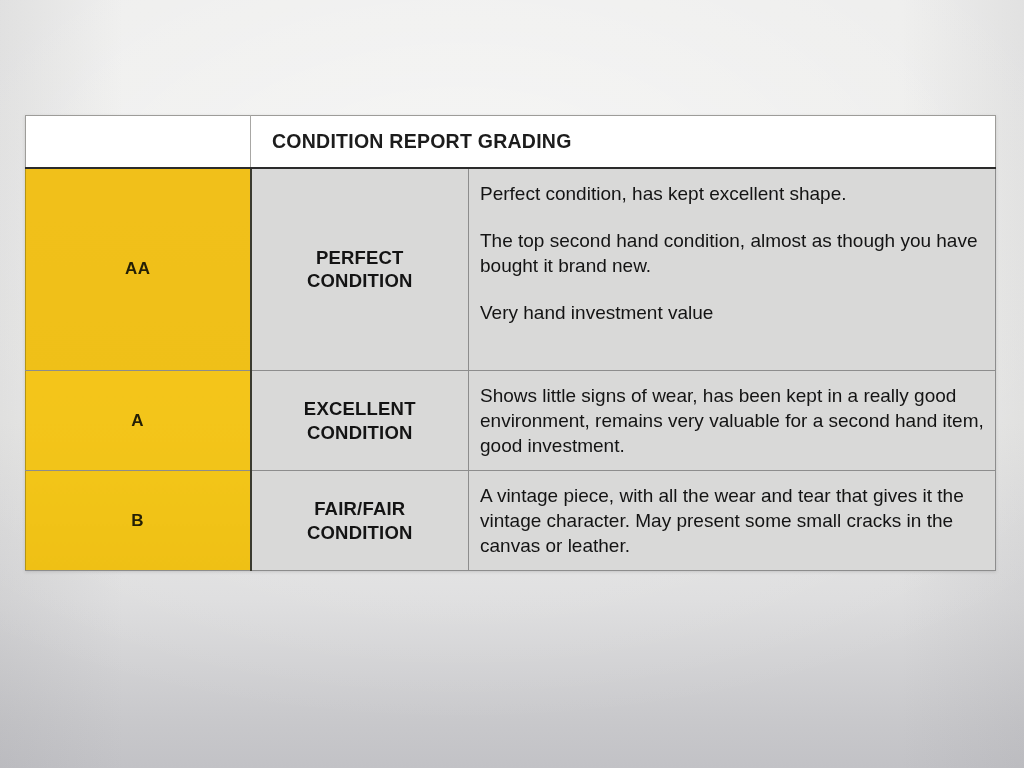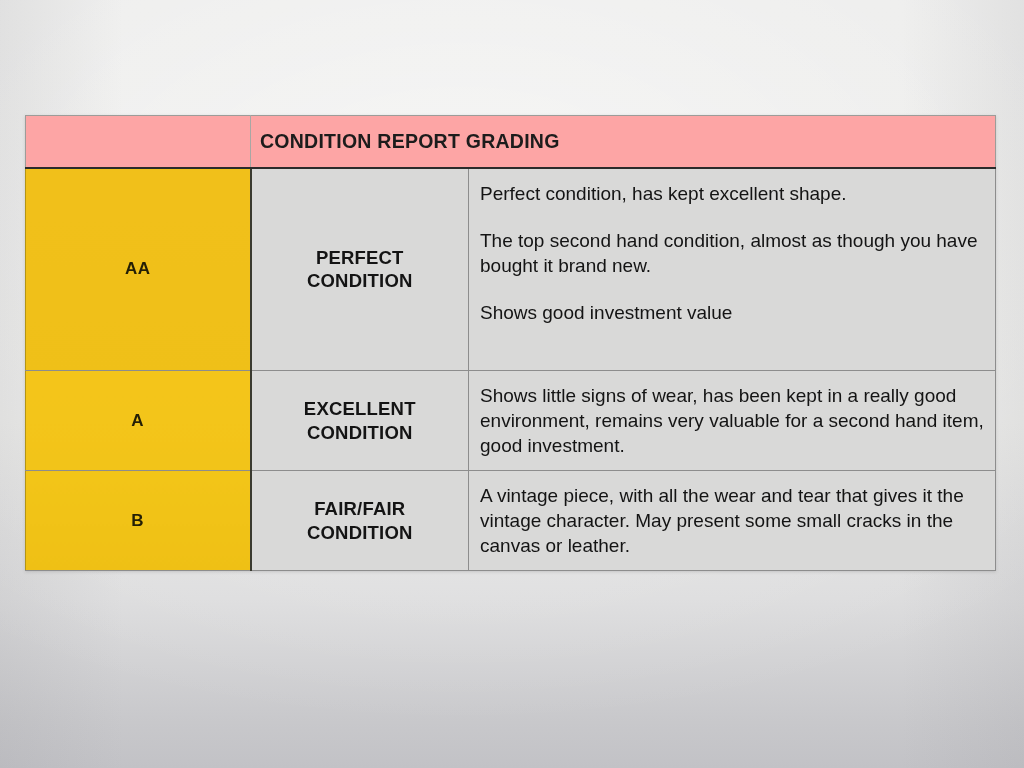--- a/index.html
+++ b/index.html
@@ -61,25 +61,25 @@
     table-layout: fixed;
     box-shadow: 0 1px 3px rgba(60,60,60,0.18);
   }
 
   .grade-table col.c-grade  { width: 225px; }
   .grade-table col.c-label  { width: 218px; }
   .grade-table col.c-desc   { width: 527px; }
 
   
   .title-row th {
-    background: #fca5a5;
+    background: #ffffff;
     border: 1px solid #9d9c99;
     border-bottom: 2px solid #2b2b2b;
     height: 52px;
-    padding: 0;
+    padding: 12px;
   }
   .title-row th.title-left {
     border-right: 1px solid #a8a7a4;
   }
   .title-cell {
     text-align: left;
     padding-left: 9px;
     font-size: 19.5px;
     font-weight: bold;
     letter-spacing: 0.25px;
@@ -169,21 +169,21 @@
 
       <tr class="r-aa">
         <td class="grade-cell">AA</td>
         <td class="label-cell">
           <div>PERFECT</div>
           <div>CONDITION</div>
         </td>
         <td class="desc-cell">
           <p class="desc-para">Perfect condition, has kept excellent shape.</p>
           <p class="desc-para">The top second hand condition, almost as though you have bought it brand new.</p>
-          <p class="desc-para">Shows good investment value</p>
+          <p class="desc-para">Very hand investment value</p>
         </td>
       </tr>
 
       <tr class="r-a">
         <td class="grade-cell">A</td>
         <td class="label-cell">
           <div>EXCELLENT</div>
           <div>CONDITION</div>
         </td>
         <td class="desc-cell">

